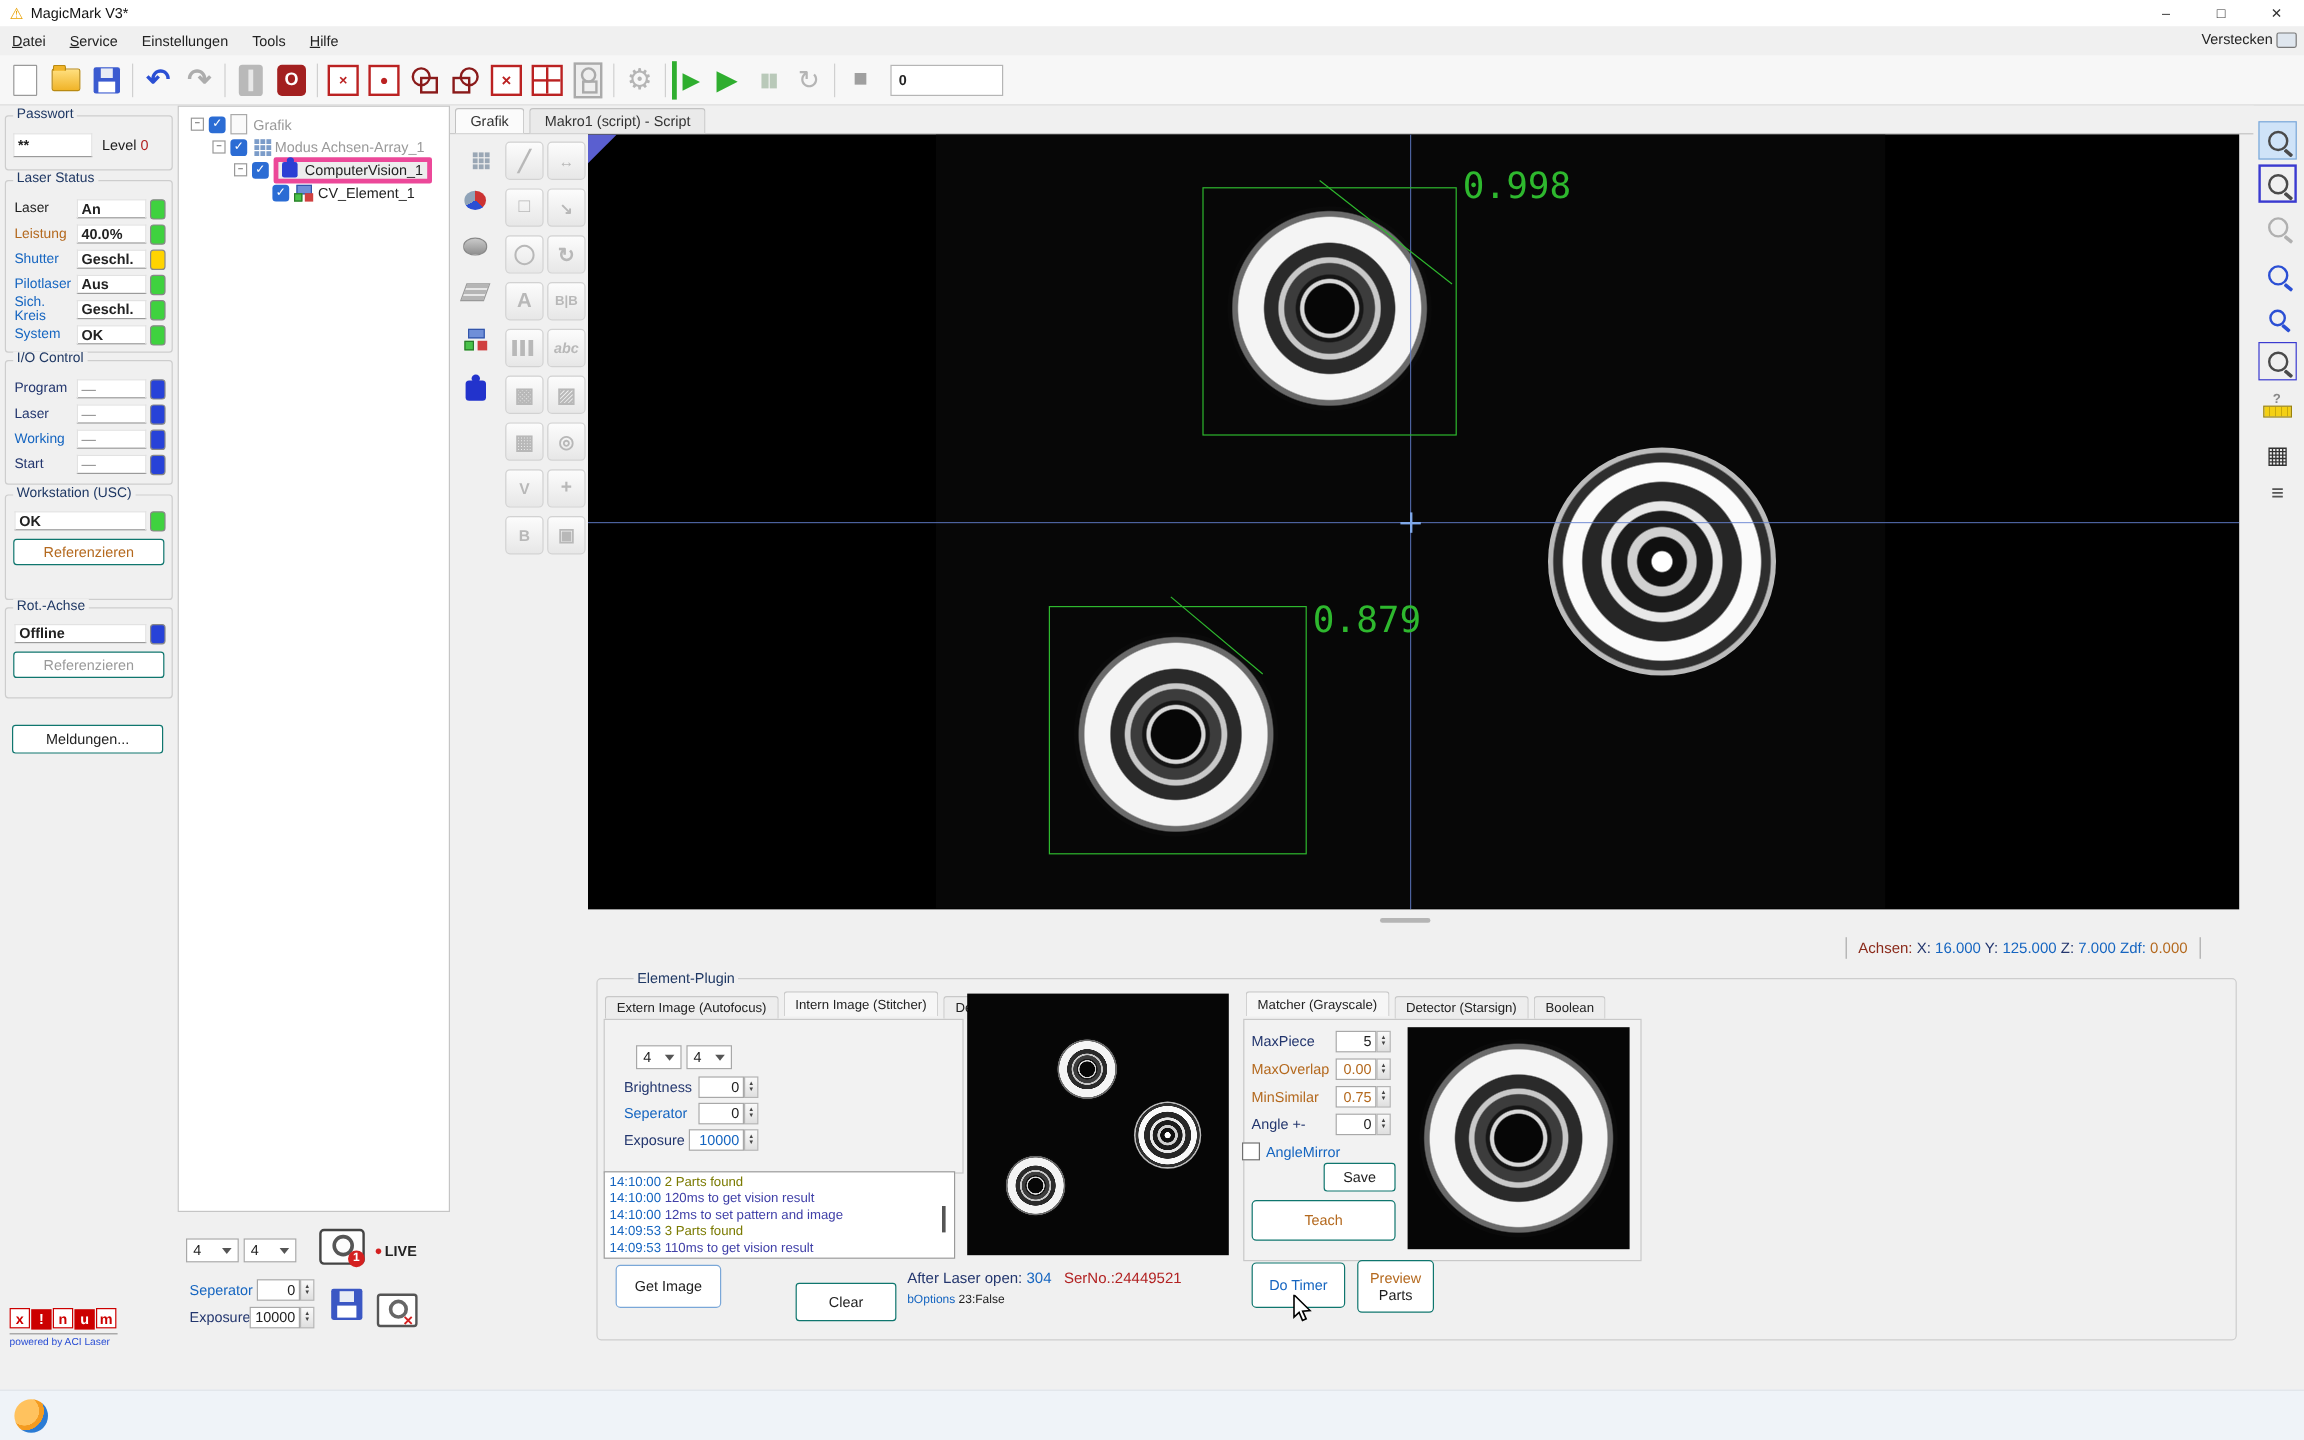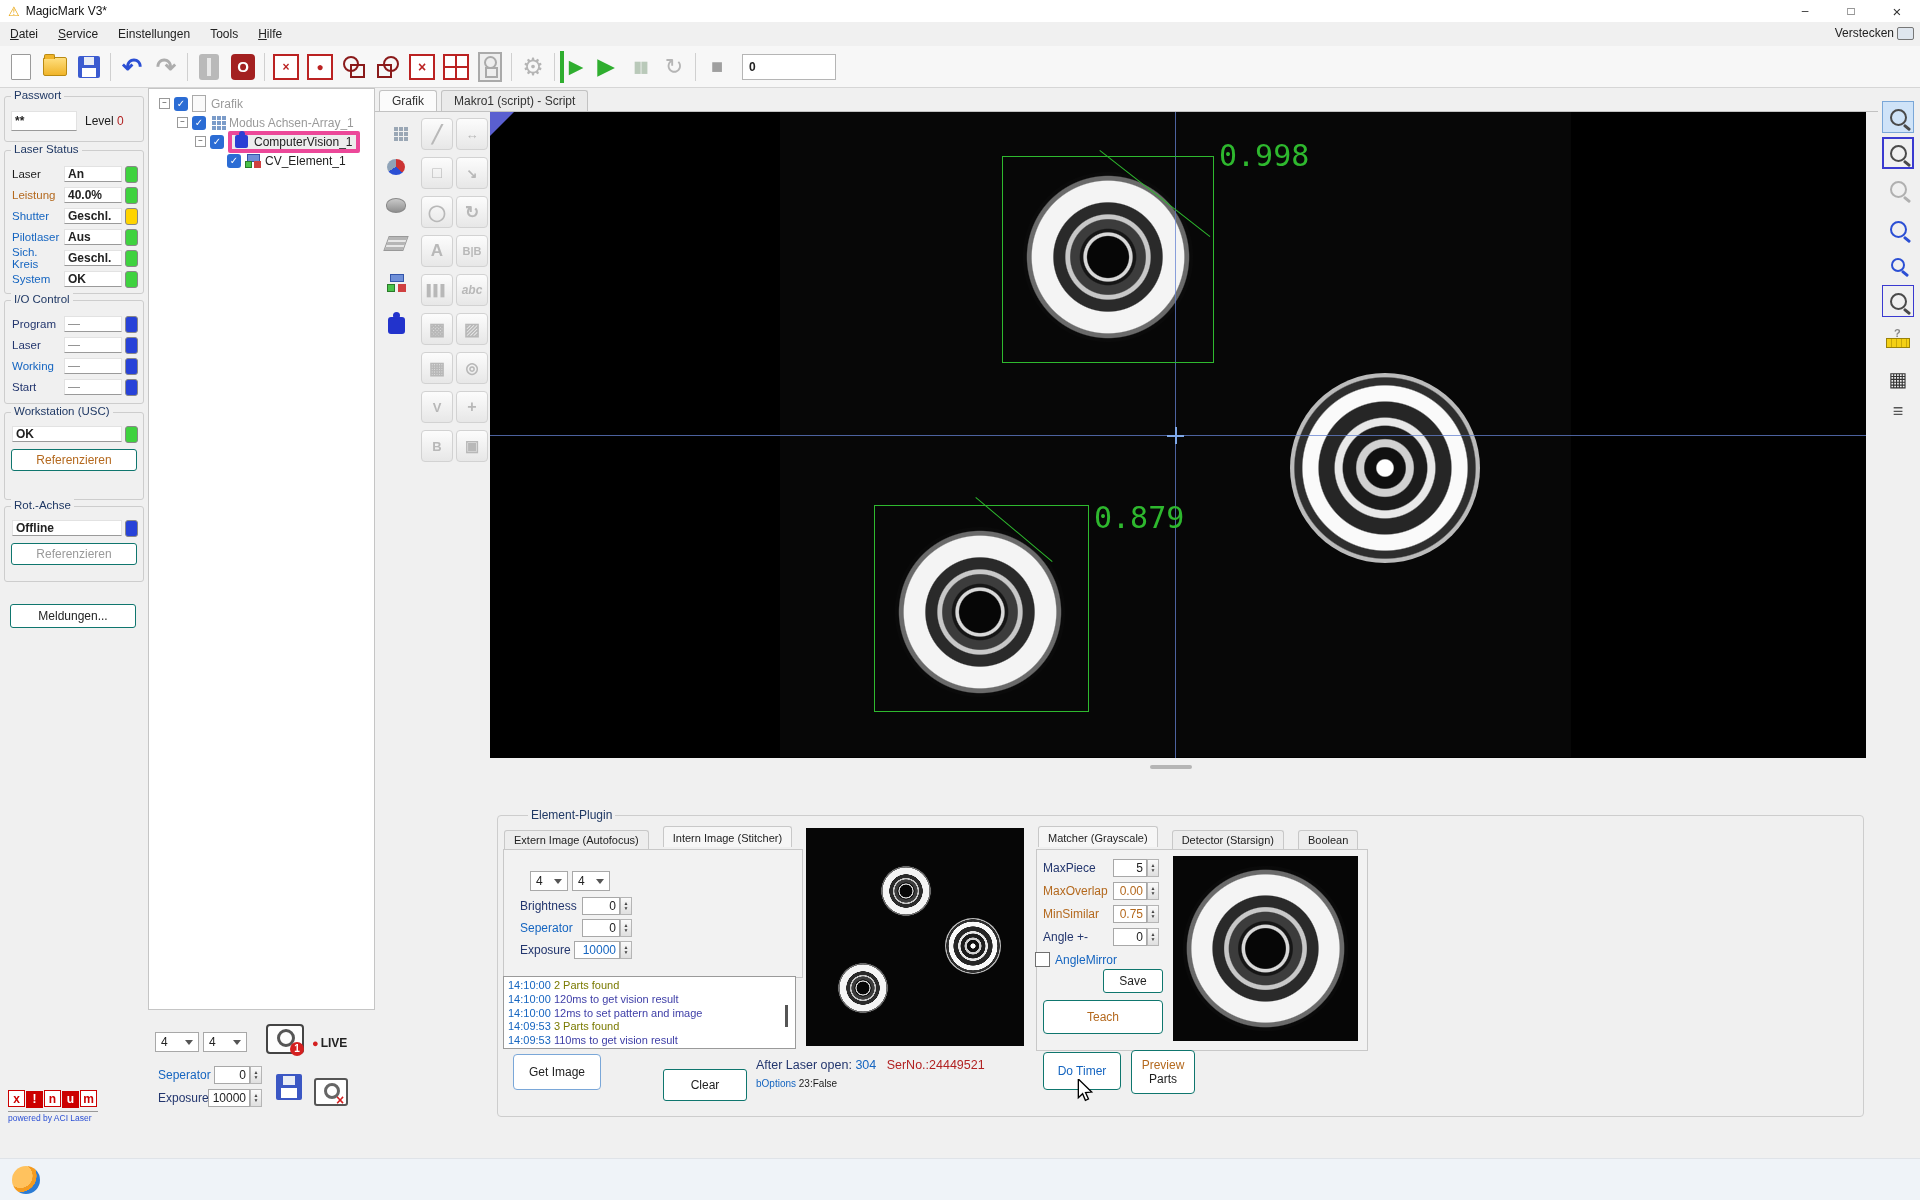--- a/index.html
+++ b/index.html
@@ -96,21 +96,21 @@
   .chair-h{position:absolute;left:0;width:1376px;height:1px;background:rgba(100,130,210,.75)}
   .chair-v{position:absolute;top:0;width:1px;height:646px;background:rgba(100,130,210,.75)}
   .chair-c{position:absolute;background:#7fa8e8}
   
   #gutter{left:490px;top:758px;width:1376px;height:17px;background:#f0f0f0}
   .handle{position:absolute;left:660px;top:7px;width:42px;height:4px;background:#b5b5b5;border-radius:2px}
   #achsenbar{left:375px;top:775px;width:1503px;height:30px;background:#f0f0f0;display:flex;align-items:center;justify-content:flex-end}
   .achsen{border-left:1px solid #aaa;border-right:1px solid #aaa;padding:2px 10px;margin-right:44px;font-size:12.5px}
   
   #plugin{left:497px;top:815px;width:1365px;height:300px;border:1px solid #cdcdcd;border-radius:4px}
-  .ptab{padding:3px 9px;font-size:11px;border:1px solid #c8c8c8;border-bottom:none;border-radius:3px 3px 0 0;background:#ededed;margin-right:14px;color:#222;white-space:nowrap}
+  .ptab{padding:3px 9px;font-size:11px;border:1px solid #c8c8c8;border-bottom:none;border-radius:3px 3px 0 0;background:#ededed;margin-right:4px;color:#222;white-space:nowrap}
   .ptab.active{background:#f6f6f6;position:relative;top:-2px;padding-top:5px}
   .page{position:absolute;background:#f2f2f2;border:1px solid #c8c8c8}
   .dd{position:absolute;height:20px;background:#fff;border:1px solid #a8a8a8;display:flex;align-items:center;justify-content:space-between;padding:0 5px;box-sizing:border-box}
   .caret{width:0;height:0;border-left:4px solid transparent;border-right:4px solid transparent;border-top:5px solid #555}
   .fldrow{position:absolute;display:flex;align-items:center}
   .fld{height:18px;background:#fff;border:1px solid #a8a8a8;display:flex;align-items:center;justify-content:flex-end;padding-right:3px;box-sizing:border-box;font-size:12px}
   .spin{width:12px;height:18px;border:1px solid #b5b5b5;background:linear-gradient(#fafafa,#dfdfdf);display:flex;flex-direction:column;align-items:center;justify-content:center;box-sizing:border-box}
   .spin span{font-size:5px;line-height:5px;color:#444}
   #logbox{position:absolute;left:5px;top:160px;width:293px;height:73px;background:#fff;border:1px solid #9a9a9a;font-size:11px;line-height:13.8px;padding:2px 4px;box-sizing:border-box;overflow:hidden}
   .lt{color:#1565c0}.lm-o{color:#7a7a00}.lm-p{color:#4040a8}
@@ -455,20 +455,29 @@
     <div class="gline" style="left:610px;top:38px;width:140px;transform:rotate(38deg)"></div>
     <div class="score" style="left:729px;top:26px">0.998</div>
     <div class="gbox" style="left:384px;top:393px;width:213px;height:205px"></div>
     <div class="gline" style="left:486px;top:385px;width:100px;transform:rotate(40deg)"></div>
     <div class="score" style="left:604px;top:388px">0.879</div>
   </div>
 
   <div id="gutter" class="abs">
       <div class="handle"></div>
     </div>
+  <div id="achsenbar" class="abs">
+    <div class="achsen">
+      <span style="color:#8a2a1a">Achsen:</span>
+      <span class="c-navy">X:</span> <span class="c-blue">16.000</span>
+      <span class="c-navy">Y:</span> <span class="c-blue">125.000</span>
+      <span class="c-navy">Z:</span> <span class="c-blue">7.000</span>
+      <span class="c-blue">Zdf:</span> <span class="c-orange">0.000</span>
+    </div>
+  </div>
 
   <div id="plugin" class="abs">
     <span class="grp-t" style="left:30px;font-size:12px">Element-Plugin</span>
 
     <div style="position:absolute;left:6px;top:12px;display:flex;align-items:flex-end">
       <span class="ptab">Extern Image (Autofocus)</span>
       <span class="ptab active">Intern Image (Stitcher)</span>
       <span class="ptab">Demo</span>
     </div>
     <div class="page" style="left:5px;top:33px;width:298px;height:127px"></div>

